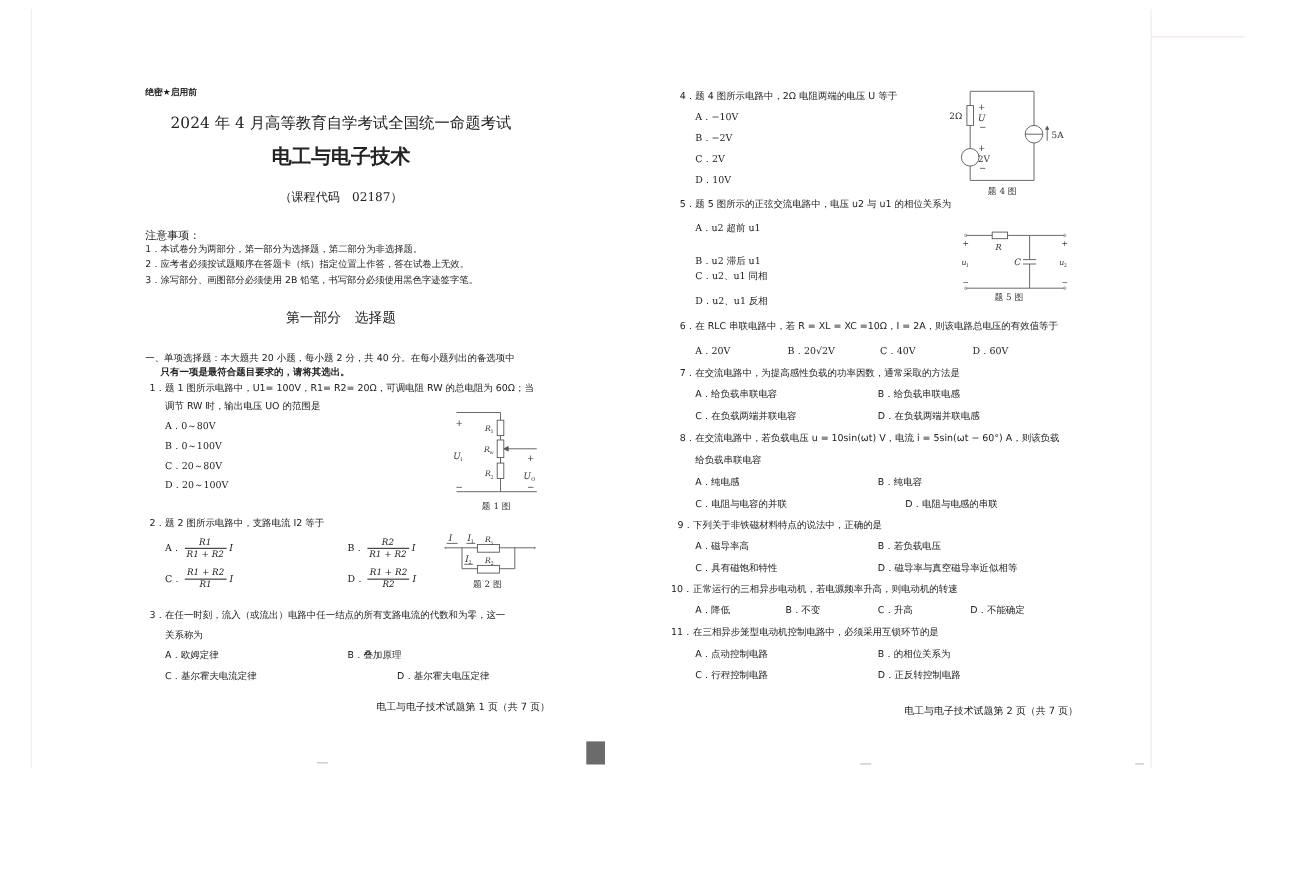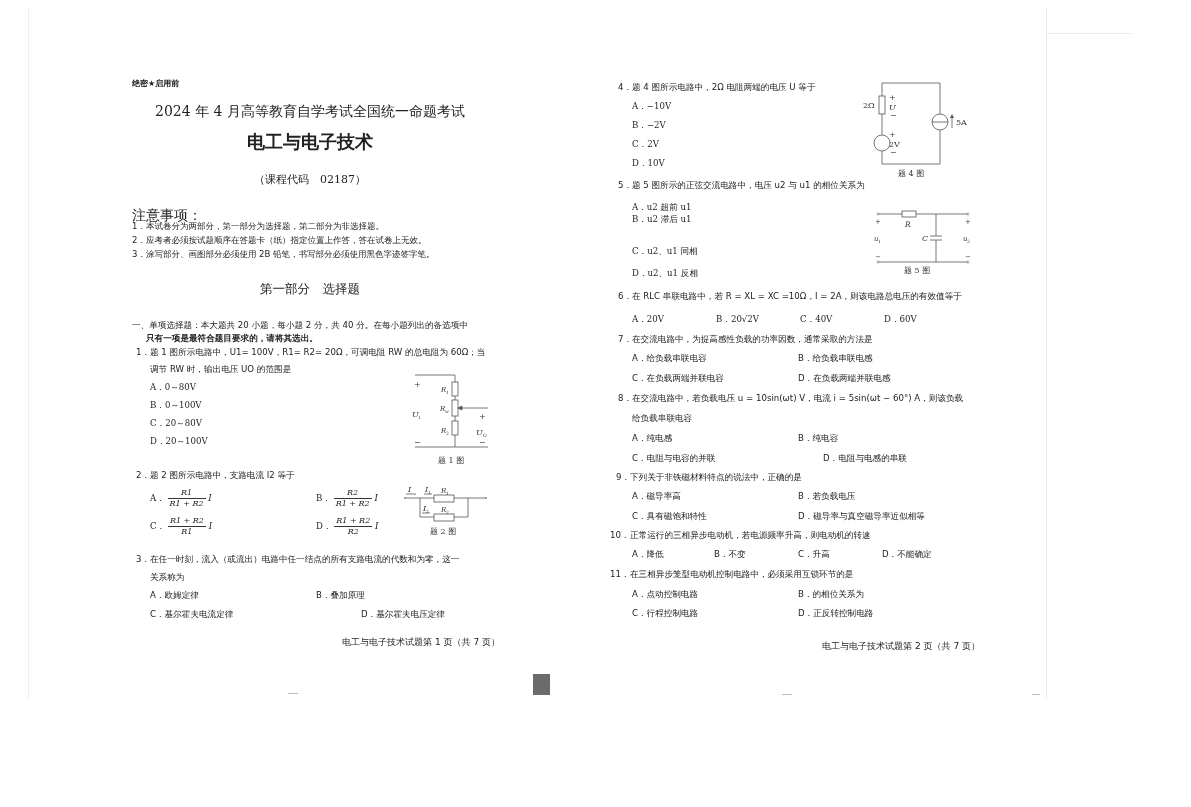--- a/index.html
+++ b/index.html
@@ -11,21 +11,21 @@
   .center-block{position:absolute;left:533px;top:674px;width:17px;height:21px;background:#6b6b6b;}
   .tick{position:absolute;height:1px;background:#bbb;}
   .page{position:absolute;top:70px;}
   #page-left{left:120px;width:380px;}
   #page-right{left:600px;width:380px;}
   .abs{position:absolute;white-space:nowrap;}
   .secret{font-family:"DejaVu Sans","Liberation Sans",sans-serif;font-size:8px;font-weight:bold;left:12px;top:8px;}
   .exam-title{font-size:14px;left:0;width:380px;text-align:center;top:33px;}
   .subject-title{font-size:18px;font-weight:bold;left:0;width:380px;text-align:center;top:60px;font-family:"DejaVu Sans","Liberation Sans",sans-serif;}
   .course-code{font-size:11px;left:0;width:380px;text-align:center;top:102px;}
-  .notice-title{font-size:14px;font-family:"DejaVu Sans","Liberation Sans",sans-serif;left:12px;top:137px;}
+  .notice-title{font-size:10px;font-family:"DejaVu Sans","Liberation Sans",sans-serif;left:12px;top:137px;}
   .notice-item{font-size:8.5px;font-family:"DejaVu Sans","Liberation Sans",sans-serif;left:12px;}
   .part-title{font-size:12.5px;left:0;width:380px;text-align:center;top:211px;font-family:"DejaVu Sans","Liberation Sans",sans-serif;}
   .q{font-size:8.6px;font-family:"DejaVu Sans","Liberation Sans",sans-serif;}
   .opt{font-size:8.6px;}
   .footer{font-size:9px;left:0;width:380px;text-align:right;font-family:"DejaVu Sans","Liberation Sans",sans-serif;}
   svg text{font-family:"DejaVu Serif","Liberation Serif",serif;}
   .frac{display:inline-block;vertical-align:middle;text-align:center;font-style:italic;font-size:8px;line-height:10px;}
   .frac .num{border-bottom:1px solid #333;padding:0 2px;display:block;}
   .frac .den{display:block;padding:0 2px;}
   .it{font-style:italic;}
@@ -191,21 +191,21 @@
     <text x="29" y="57" font-size="8" fill="#333">+</text>
     <text x="29" y="67" font-size="8" fill="#333">2V</text>
     <text x="30" y="75" font-size="8" fill="#333">−</text>
     <text x="96" y="45" font-size="8" fill="#333">5A</text>
     <text x="38" y="96" font-size="8" fill="#333">题 4 图</text>
   </svg>
 
   <div class="abs q" style="left:18px;top:110px;">5．</div>
   <div class="abs q" style="left:32px;top:110px;">题 5 图所示的正弦交流电路中，电压 u2 与 u1 的相位关系为</div>
   <div class="abs opt" style="left:32px;top:132px;">A．u2 超前 u1</div>
-  <div class="abs opt" style="left:32px;top:144px;">B．u2 滞后 u1</div>
+  <div class="abs opt" style="left:32px;top:162px;">B．u2 滞后 u1</div>
   <div class="abs opt" style="left:32px;top:176px;">C．u2、u1 同相</div>
   <div class="abs opt" style="left:32px;top:198px;">D．u2、u1 反相</div>
 
   <svg class="abs" style="left:272px;top:136px;" width="104" height="72" viewBox="0 0 104 72">
     <g stroke="#555" stroke-width="0.8" fill="none">
       <line x1="6" y1="8" x2="30" y2="8"></line>
         <rect x="30" y="5" width="14" height="6"></rect>
       <line x1="44" y1="8" x2="96" y2="8"></line>
       <line x1="64" y1="8" x2="64" y2="30"></line>
         <line x1="58" y1="30" x2="70" y2="30"></line>

